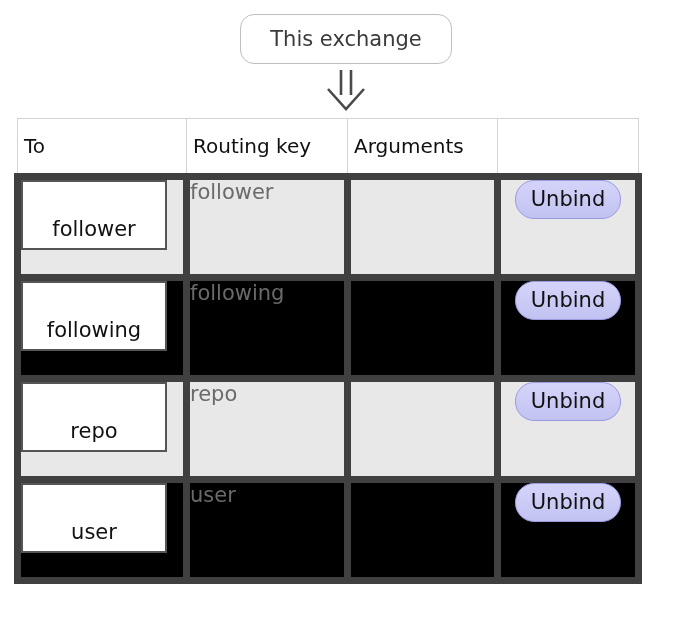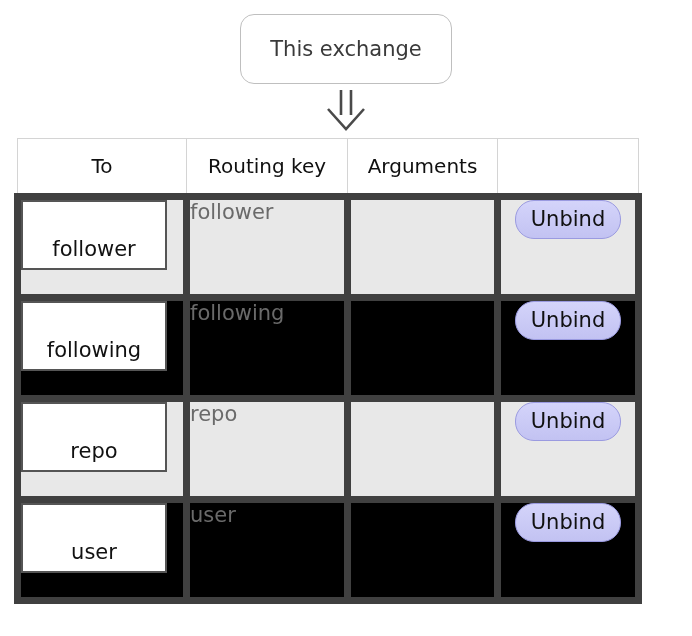--- a/index.html
+++ b/index.html
@@ -19,21 +19,21 @@
   .topology {
     width: 692px;
     padding-top: 14px;
     display: flex;
     flex-direction: column;
     align-items: center;
   }
   .exchange-node {
     box-sizing: border-box;
     min-width: 212px;
-    padding: 21px 26px;
+    padding: 11px 26px;
     border: 1px solid #bfbfbf;
     border-radius: 14px;
     background: #ffffff;
     text-align: center;
     font-size: 21px;
     line-height: 1.25;
     color: #3a3a3a;
   }
   .arrow-wrap {
     height: 54px;
@@ -60,21 +60,21 @@
   table.bindings col.c-routing   { width: 161px; }
   table.bindings col.c-arguments { width: 150px; }
   table.bindings col.c-action    { width: 141px; }
 
   table.bindings th {
     border: 1px solid #d4d4d4;
     background: #ffffff;
     font-weight: normal;
     font-size: 20px;
     color: #101010;
-    text-align: center;
+    text-align: left;
     padding: 13px 6px;
     height: 28px;
   }
   table.bindings td {
     border: 7px solid #404040;
     padding: 0;
     vertical-align: top;
     height: 94px;
   }
   tr.row-odd td  { background: #e8e8e8; }

